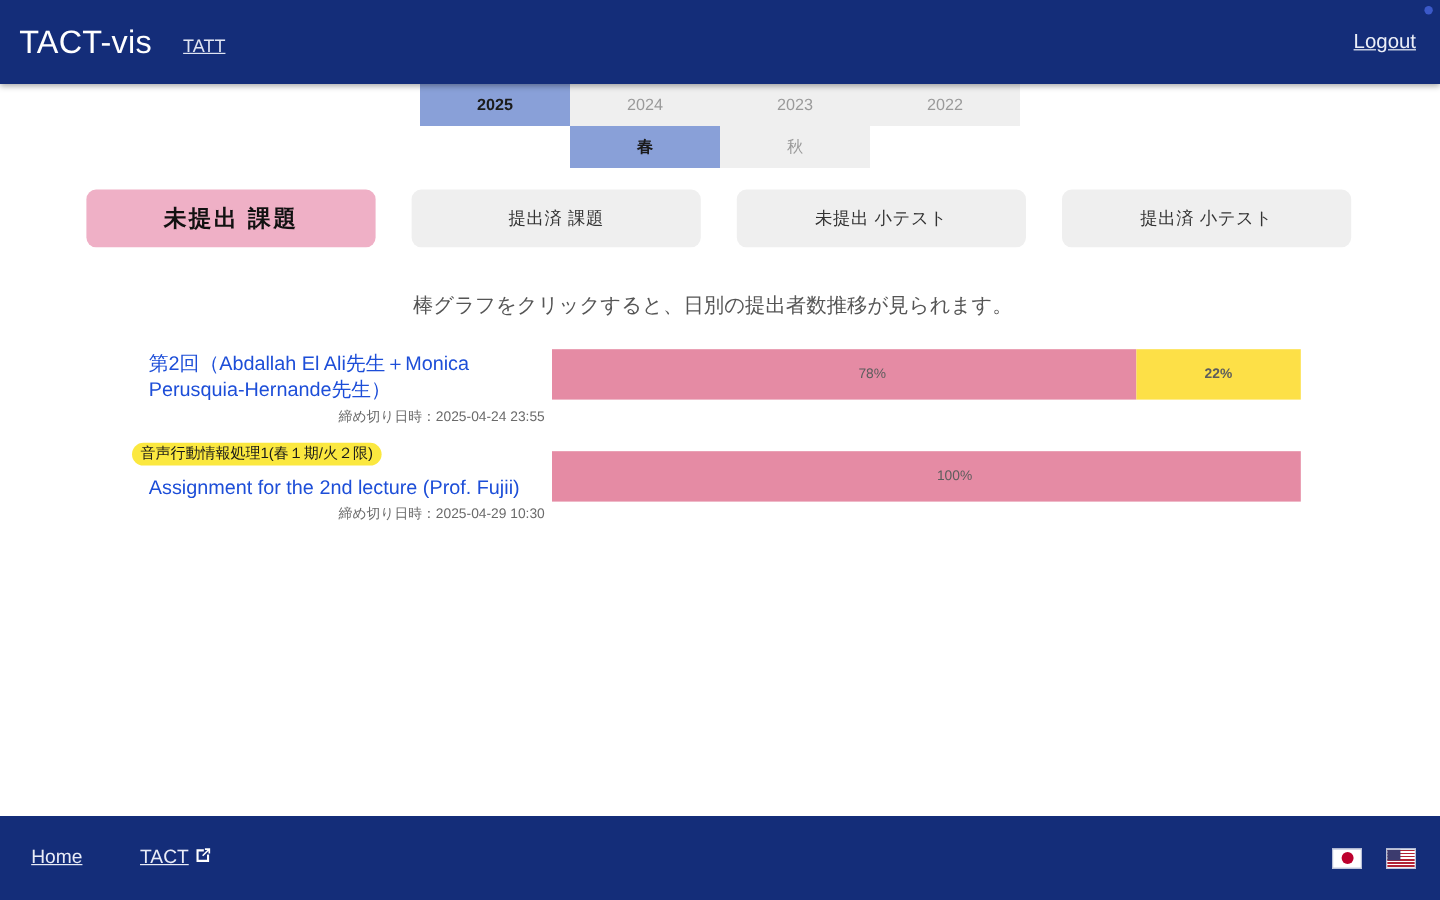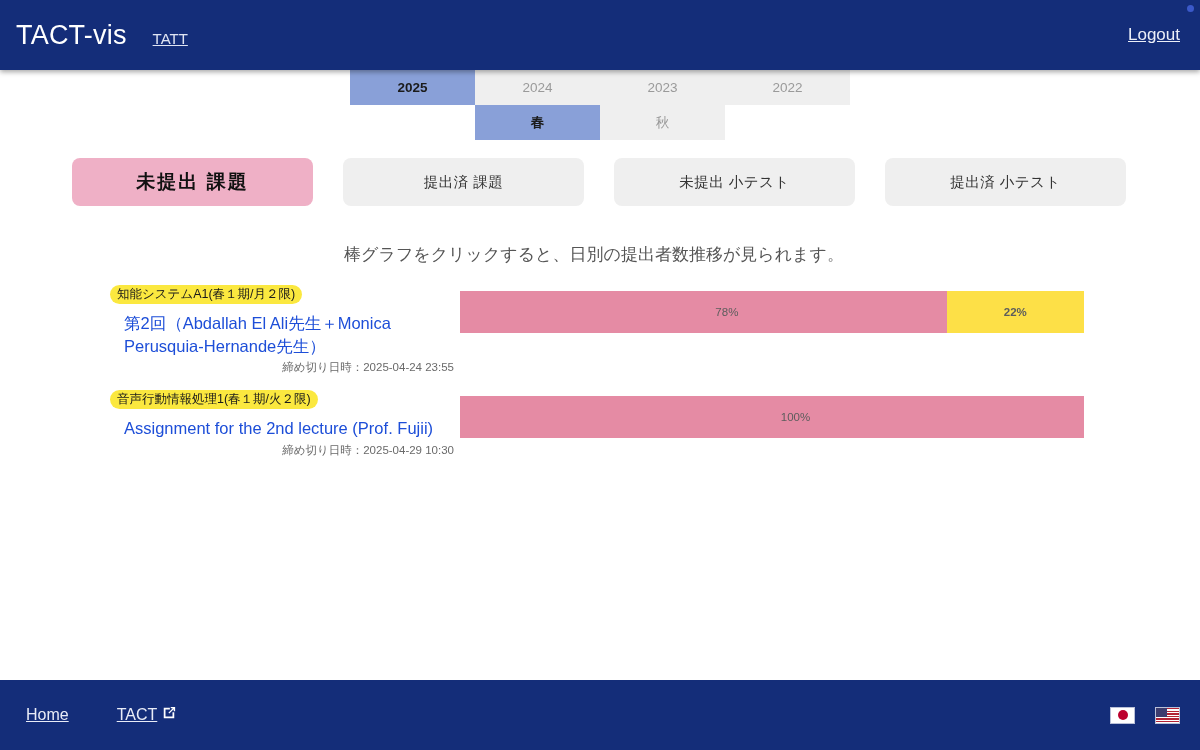--- a/index.html
+++ b/index.html
@@ -307,21 +307,20 @@
   <button class="cat-tab">未提出 小テスト</button>
   <button class="cat-tab">提出済 小テスト</button>
 </div>
 
 <div class="hint">棒グラフをクリックすると、日別の提出者数推移が見られます。</div>
 
 <div class="list">
 
   <div class="row">
     <div class="row-info">
-      <span class="course-badge">知能システムA1(春１期/月２限)</span>
       <div class="title">第2回（Abdallah El Ali先生＋Monica Perusquia-Hernande先生）</div>
       <div class="deadline">締め切り日時：2025-04-24 23:55</div>
     </div>
     <div class="bar-area">
       <div class="bar">
         <div class="seg seg-unsubmitted" style="width:78%">78%</div>
         <div class="seg seg-submitted" style="width:22%">22%</div>
       </div>
     </div>
   </div>

